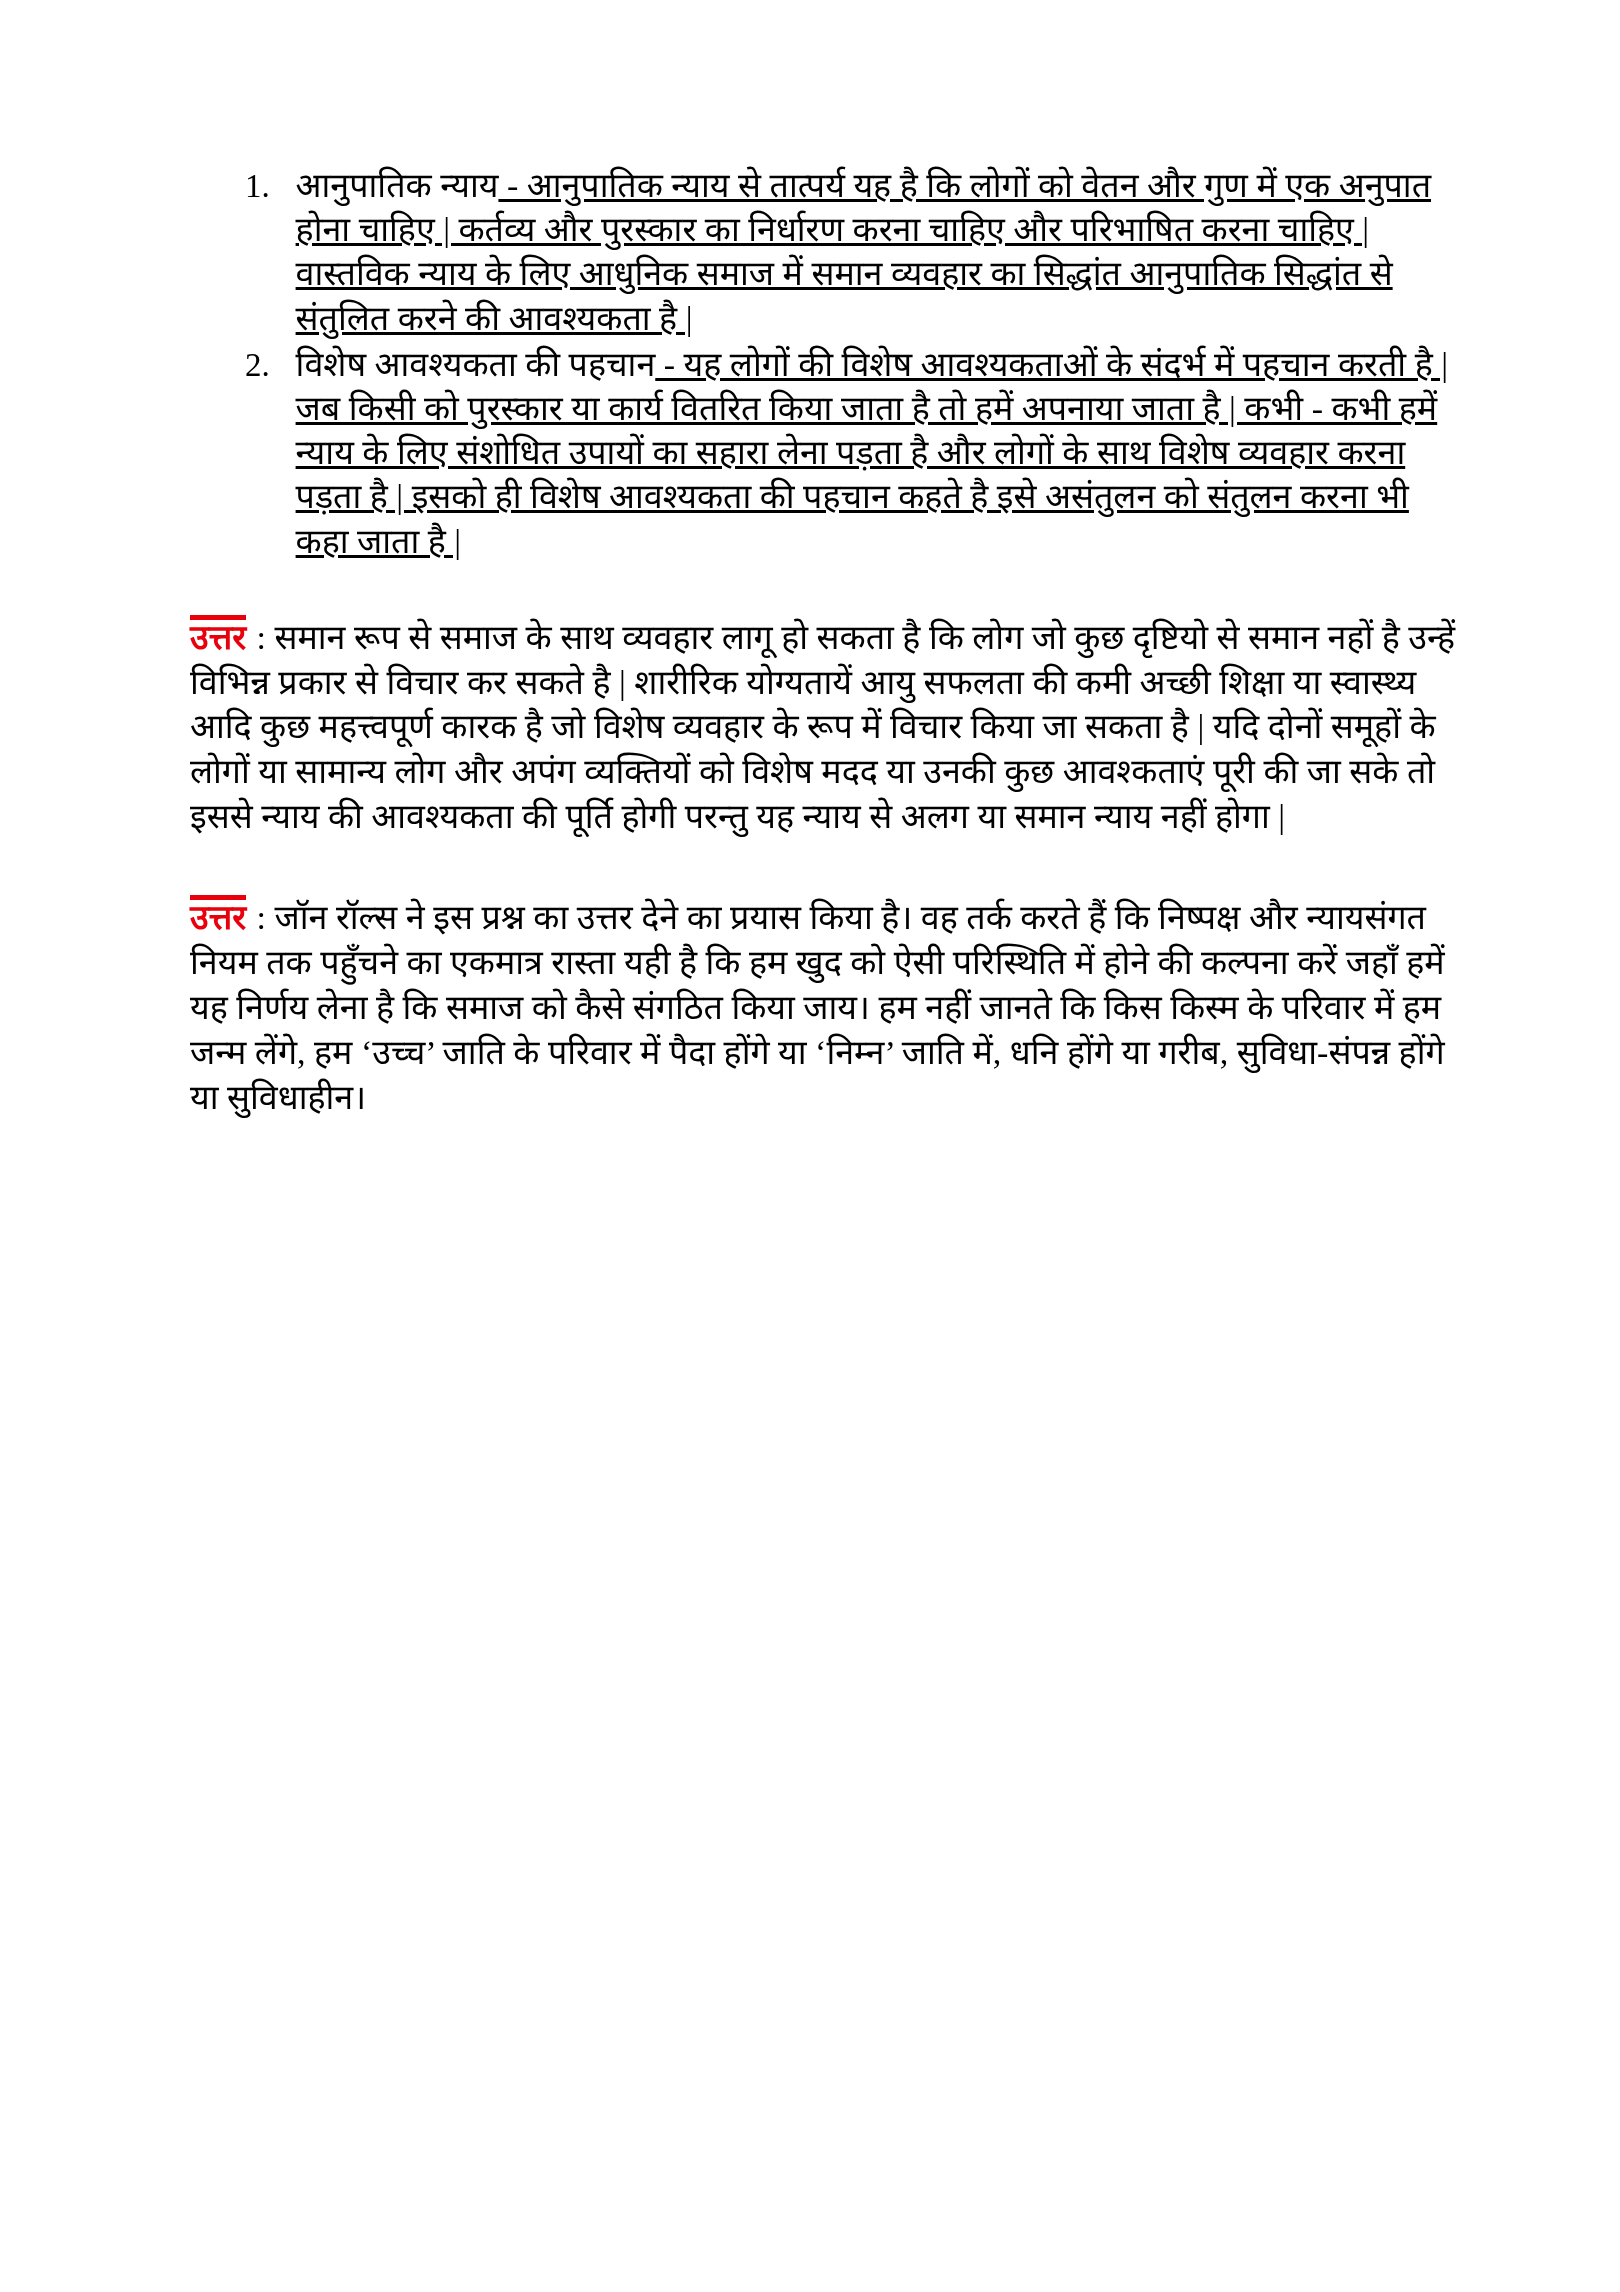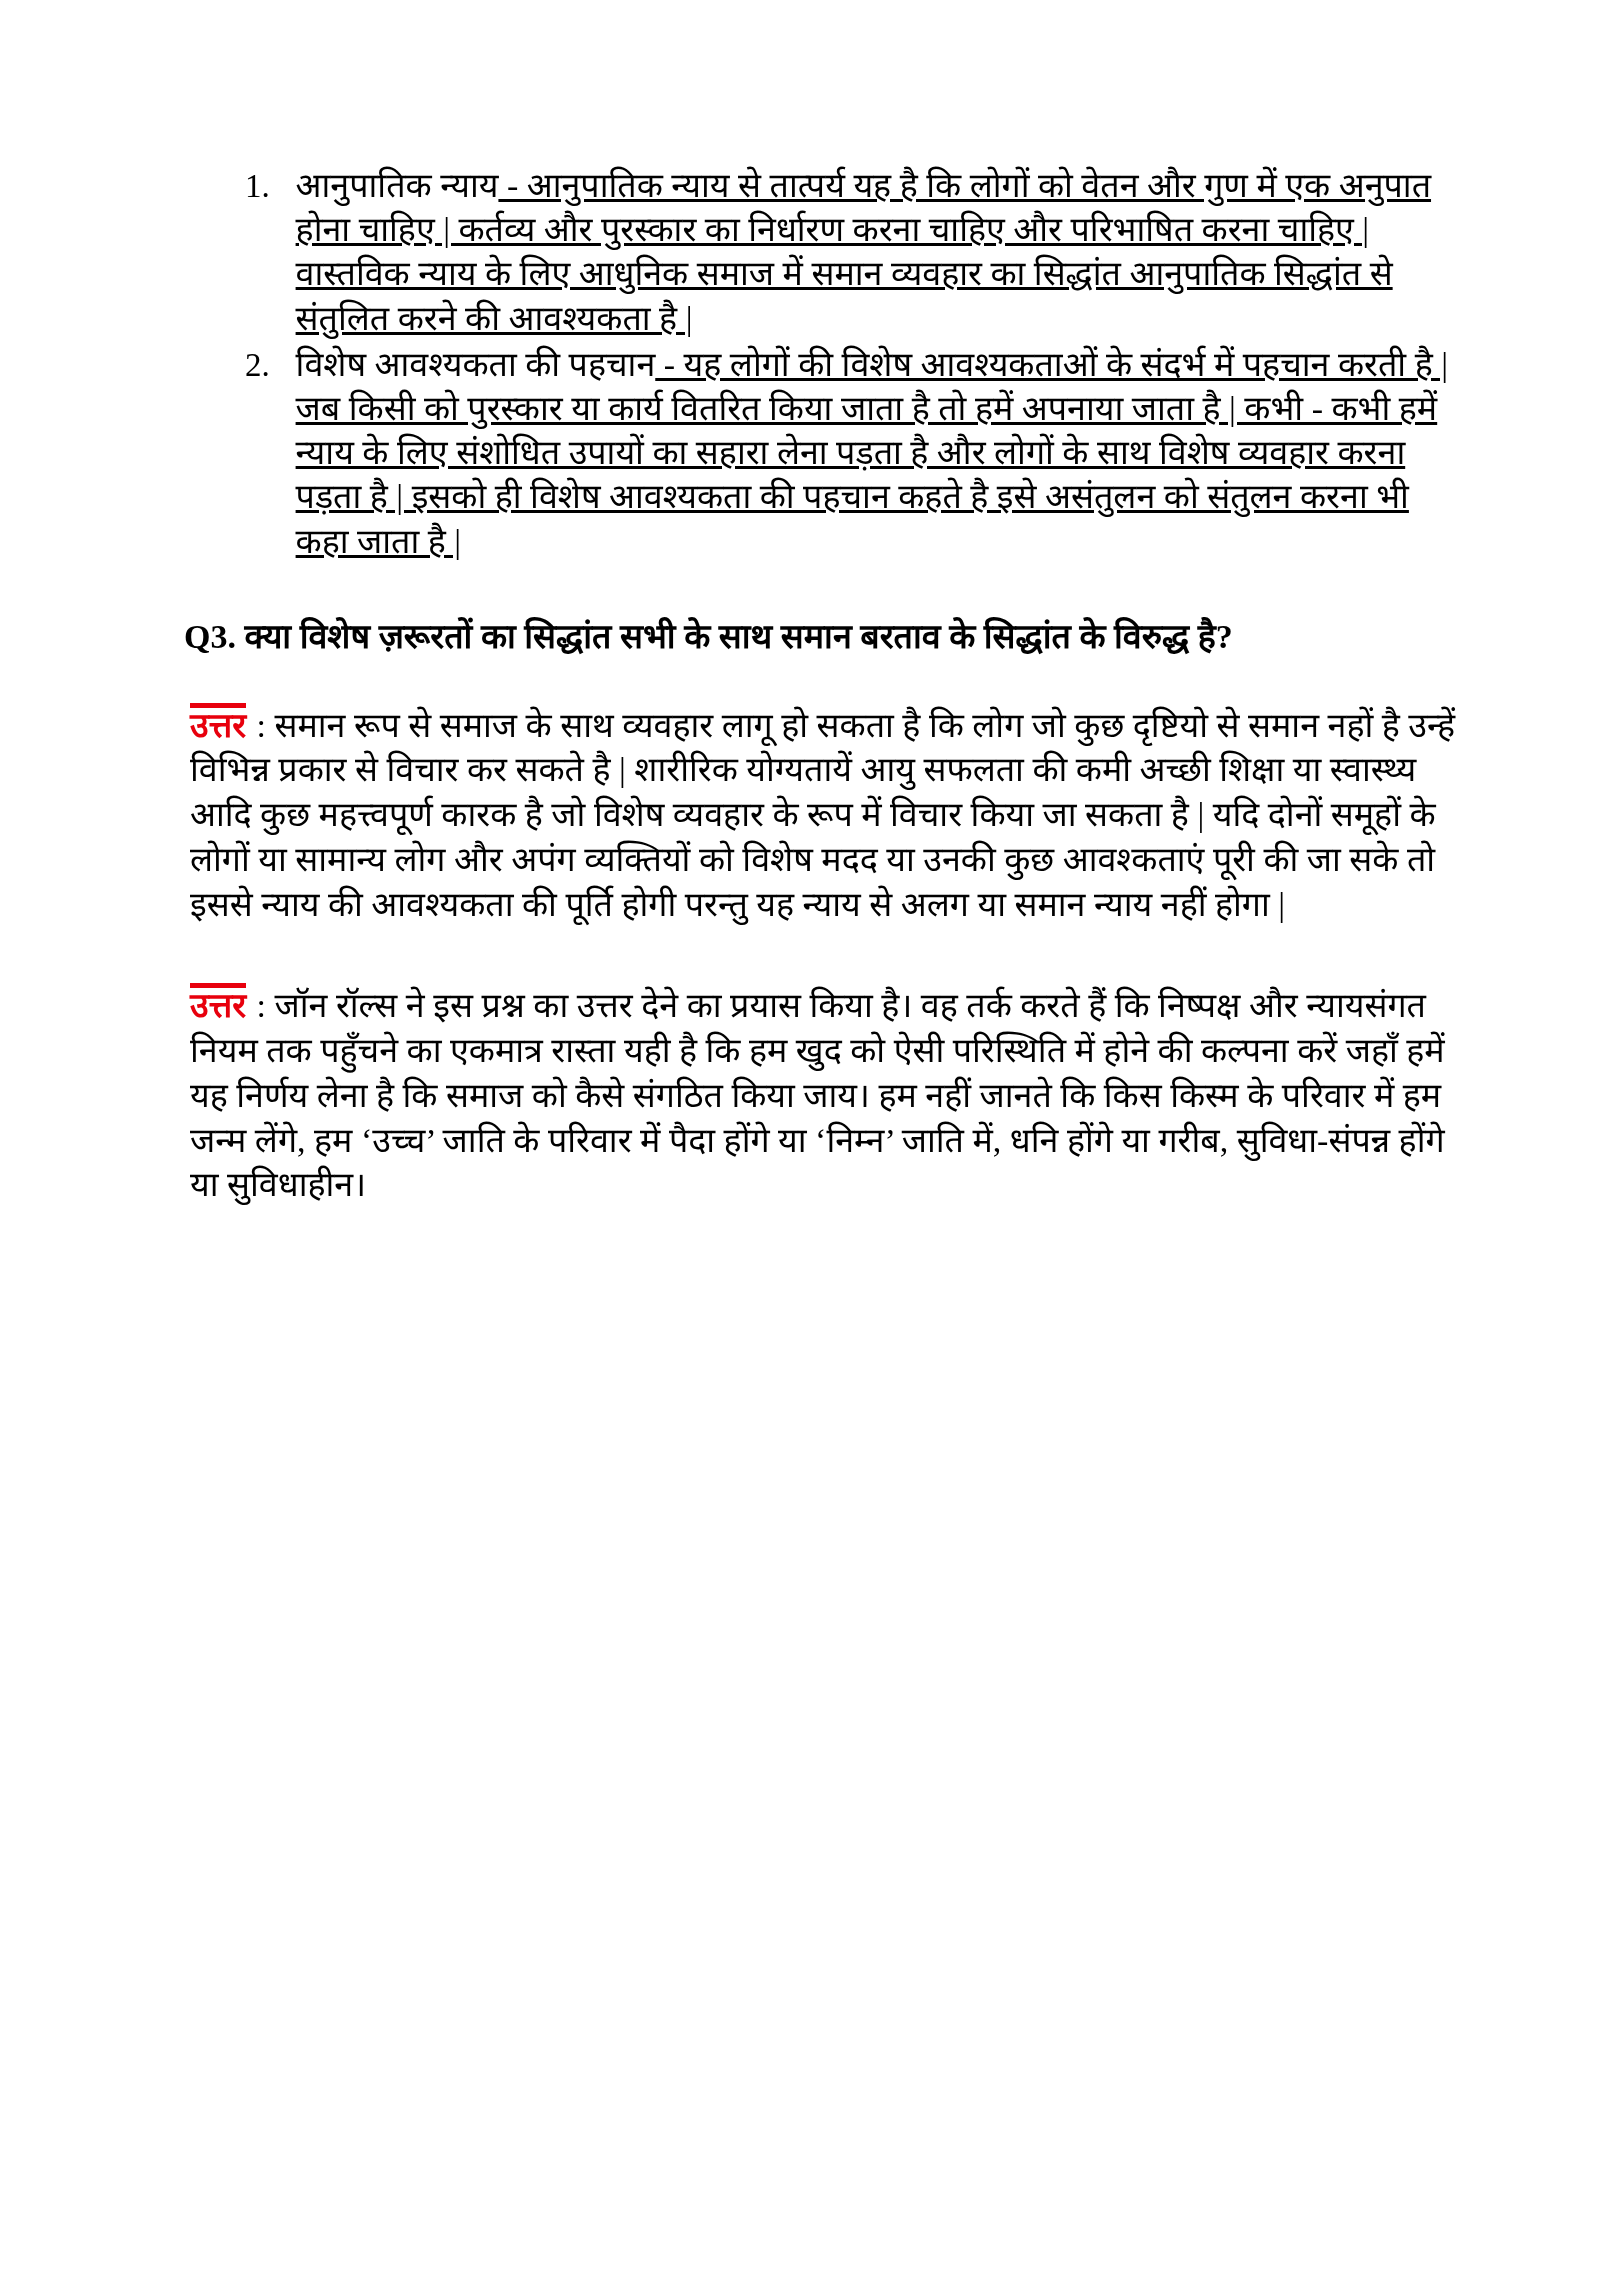--- a/index.html
+++ b/index.html
@@ -111,21 +111,20 @@
     <ol class="points">
       <li>
         <span class="term">आनुपातिक न्याय</span><span class="li-text"> - आनुपातिक न्याय से तात्पर्य यह है कि लोगों को वेतन और गुण में एक अनुपात होना चाहिए | कर्तव्य और पुरस्कार का निर्धारण करना चाहिए और  परिभाषित करना चाहिए | वास्तविक न्याय के लिए आधुनिक समाज में समान व्यवहार का सिद्धांत आनुपातिक सिद्धांत से संतुलित करने की आवश्यकता है |</span>
       </li>
       <li>
         <span class="term">विशेष आवश्यकता की पहचान</span><span class="li-text"> - यह लोगों की विशेष आवश्यकताओं के संदर्भ में पहचान करती है | जब किसी को पुरस्कार या कार्य वितरित किया जाता है तो हमें अपनाया जाता है | कभी - कभी हमें न्याय के लिए संशोधित उपायों का सहारा लेना पड़ता है और लोगों के साथ विशेष व्यवहार करना पड़ता है | इसको ही विशेष आवश्यकता की पहचान कहते है इसे असंतुलन को संतुलन करना भी कहा जाता है |</span>
       </li>
     </ol>
 
     <div class="q3-wrap">
-      <p class="qheading"><span>Q3. क्या विशेष ज़रूरतों का सिद्धांत सभी के साथ समान बरताव के सिद्धांत के विरुद्ध है</span><span class="qtail">?</span></p>
 
       <p class="answer ans-q3"><span class="ans-label">उत्तर</span><span class="ans-colon"> : </span><span>समान रूप से समाज के साथ व्यवहार लागू हो सकता है कि लोग जो कुछ दृष्टियो से समान नहों है उन्हें विभिन्न प्रकार से विचार कर सकते है | शारीरिक योग्यतायें आयु सफलता की कमी अच्छी शिक्षा या स्वास्थ्य आदि कुछ महत्त्वपूर्ण कारक है जो विशेष व्यवहार के रूप में विचार किया जा सकता है | यदि दोनों समूहों के लोगों या सामान्य लोग और अपंग व्यक्तियों को विशेष मदद या उनकी कुछ आवश्कताएं पूरी की जा सके तो इससे न्याय की आवश्यकता की पूर्ति होगी परन्तु यह न्याय से अलग या समान न्याय नहीं होगा |</span></p>
     </div>
 
     <div class="q4-wrap">
 
       <p class="answer ans-q4"><span class="ans-label">उत्तर</span><span class="ans-colon"> : </span><span>जॉन रॉल्स ने इस प्रश्न का उत्तर देने का प्रयास किया है। वह तर्क करते हैं कि निष्पक्ष और न्यायसंगत नियम तक पहुँचने का एकमात्र रास्ता यही है कि हम खुद को ऐसी परिस्थिति में होने की कल्पना करें जहाँ हमें यह निर्णय लेना है कि समाज को कैसे संगठित किया जाय। हम नहीं जानते कि किस किस्म के परिवार में हम जन्म लेंगे, हम ‘उच्च’ जाति के परिवार में पैदा होंगे या ‘निम्न’ जाति में, धनि होंगे या गरीब, सुविधा-संपन्न होंगे या सुविधाहीन।</span></p>
 
     </div>
 

